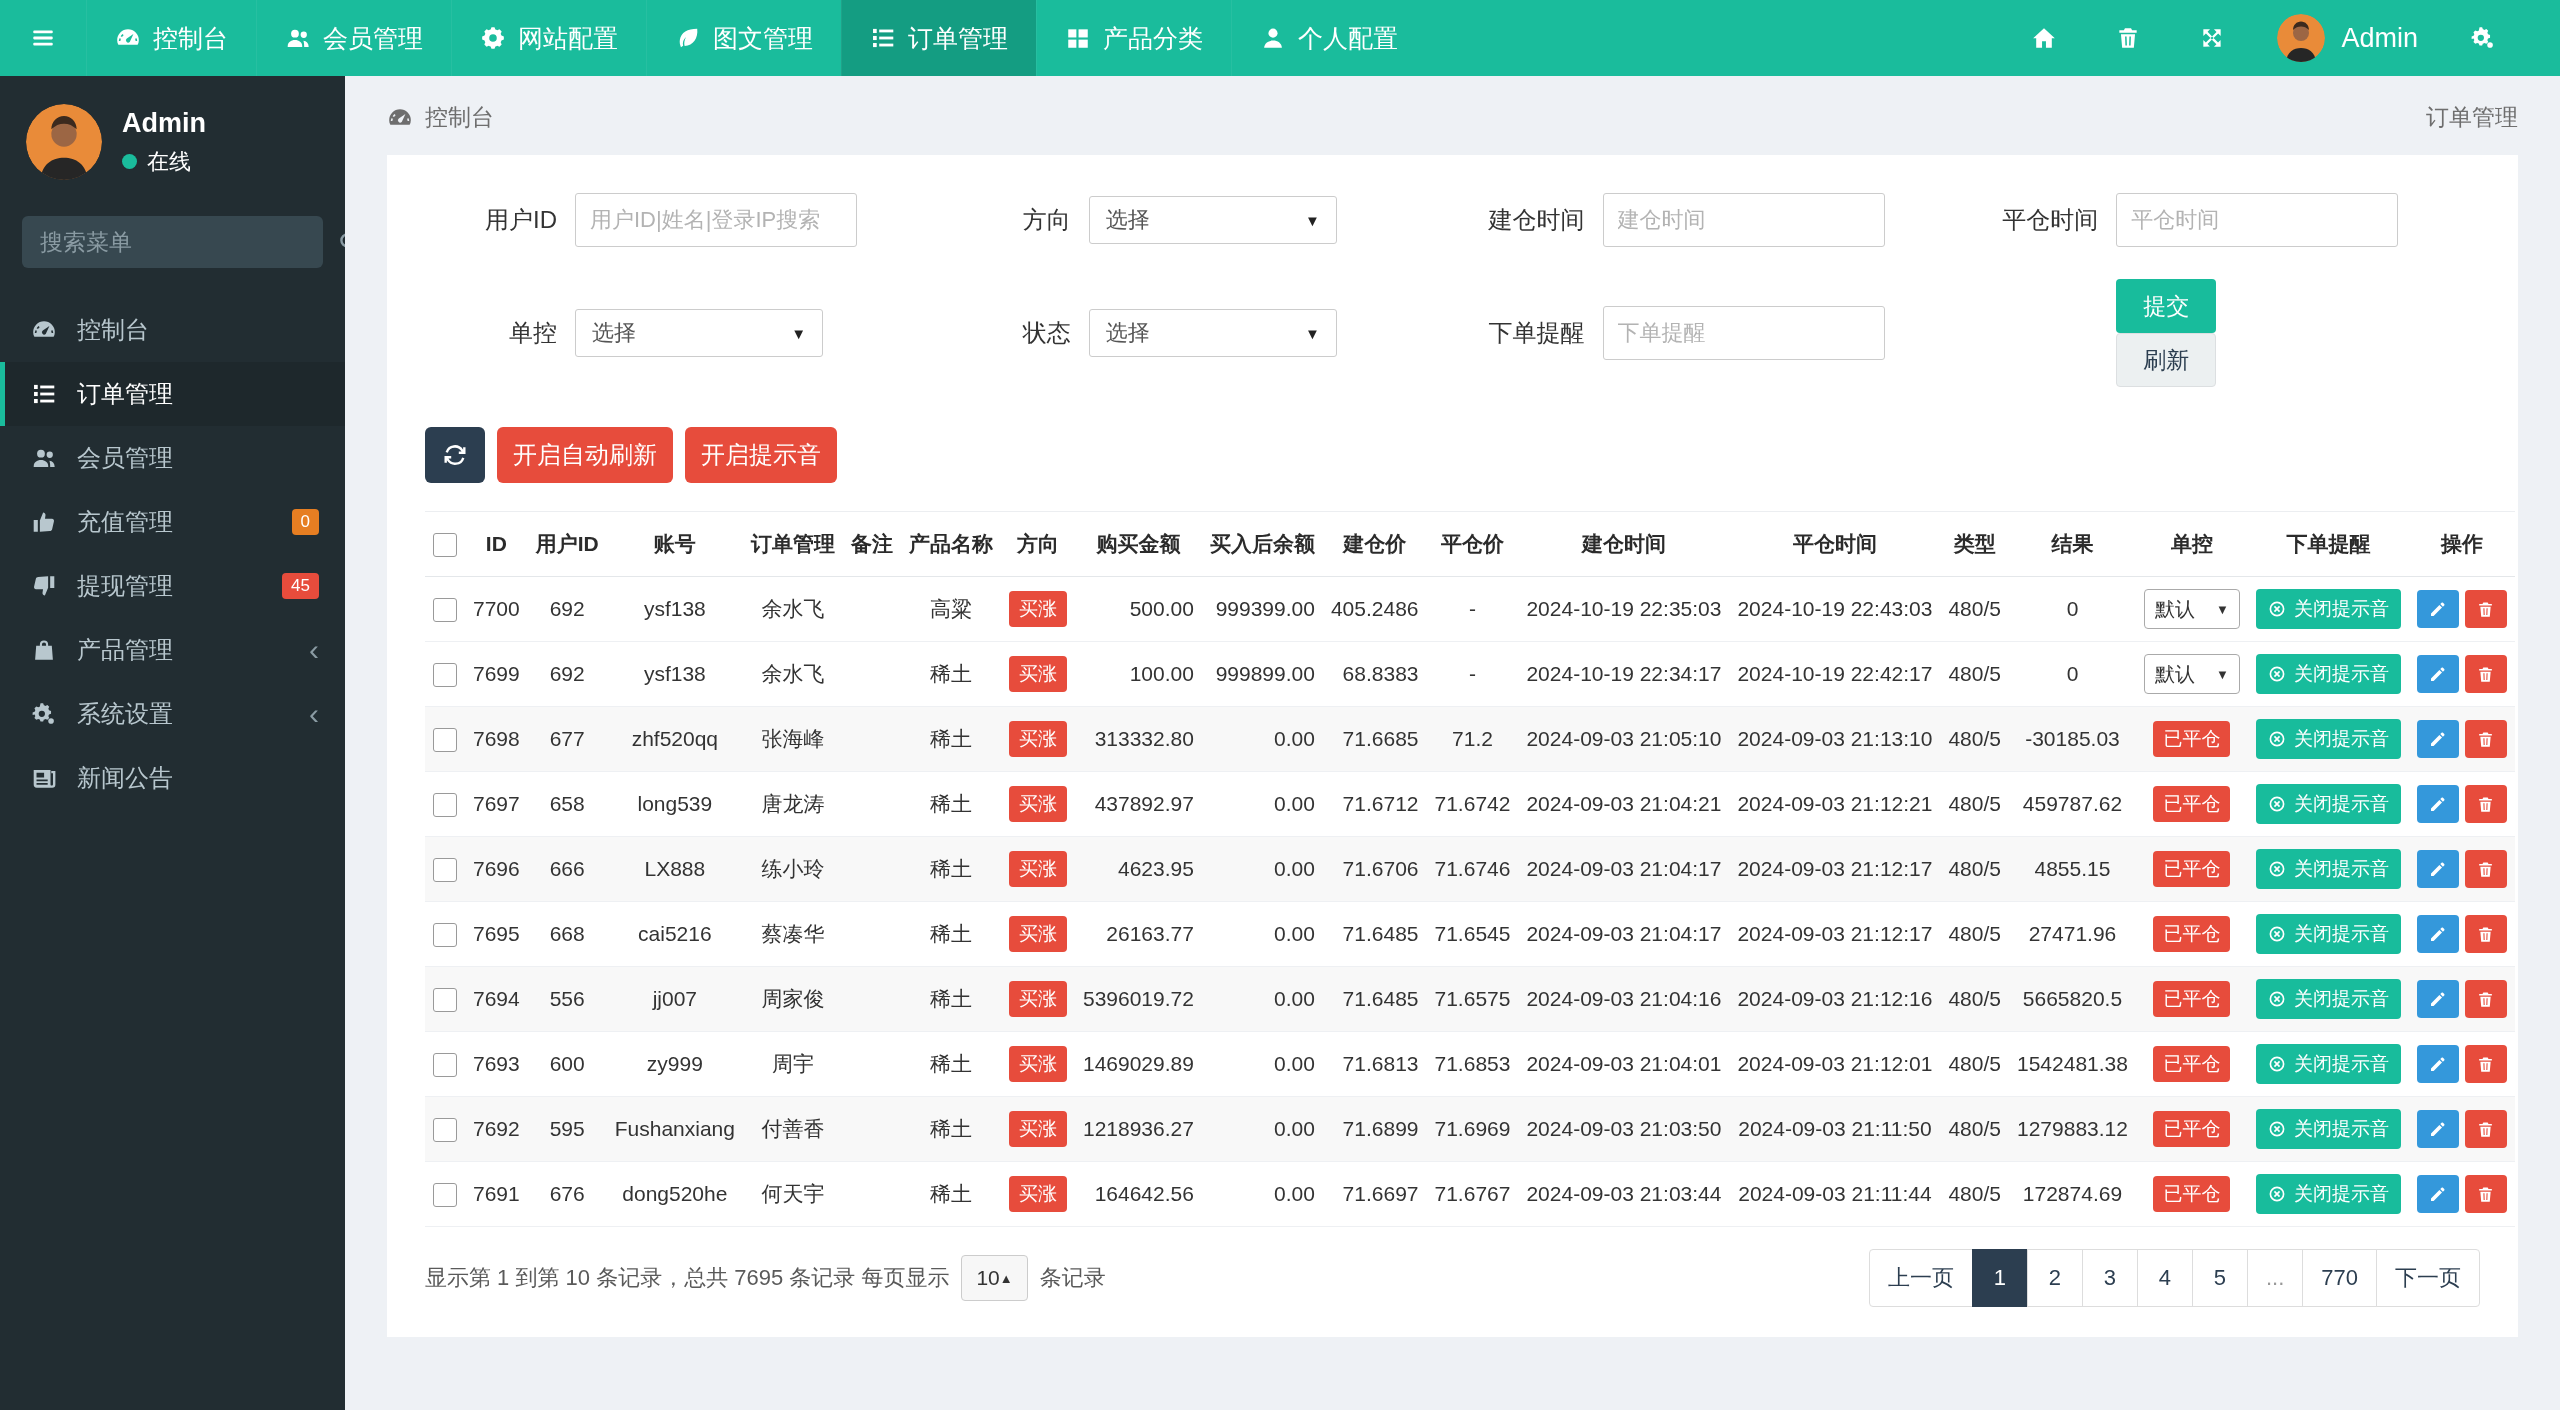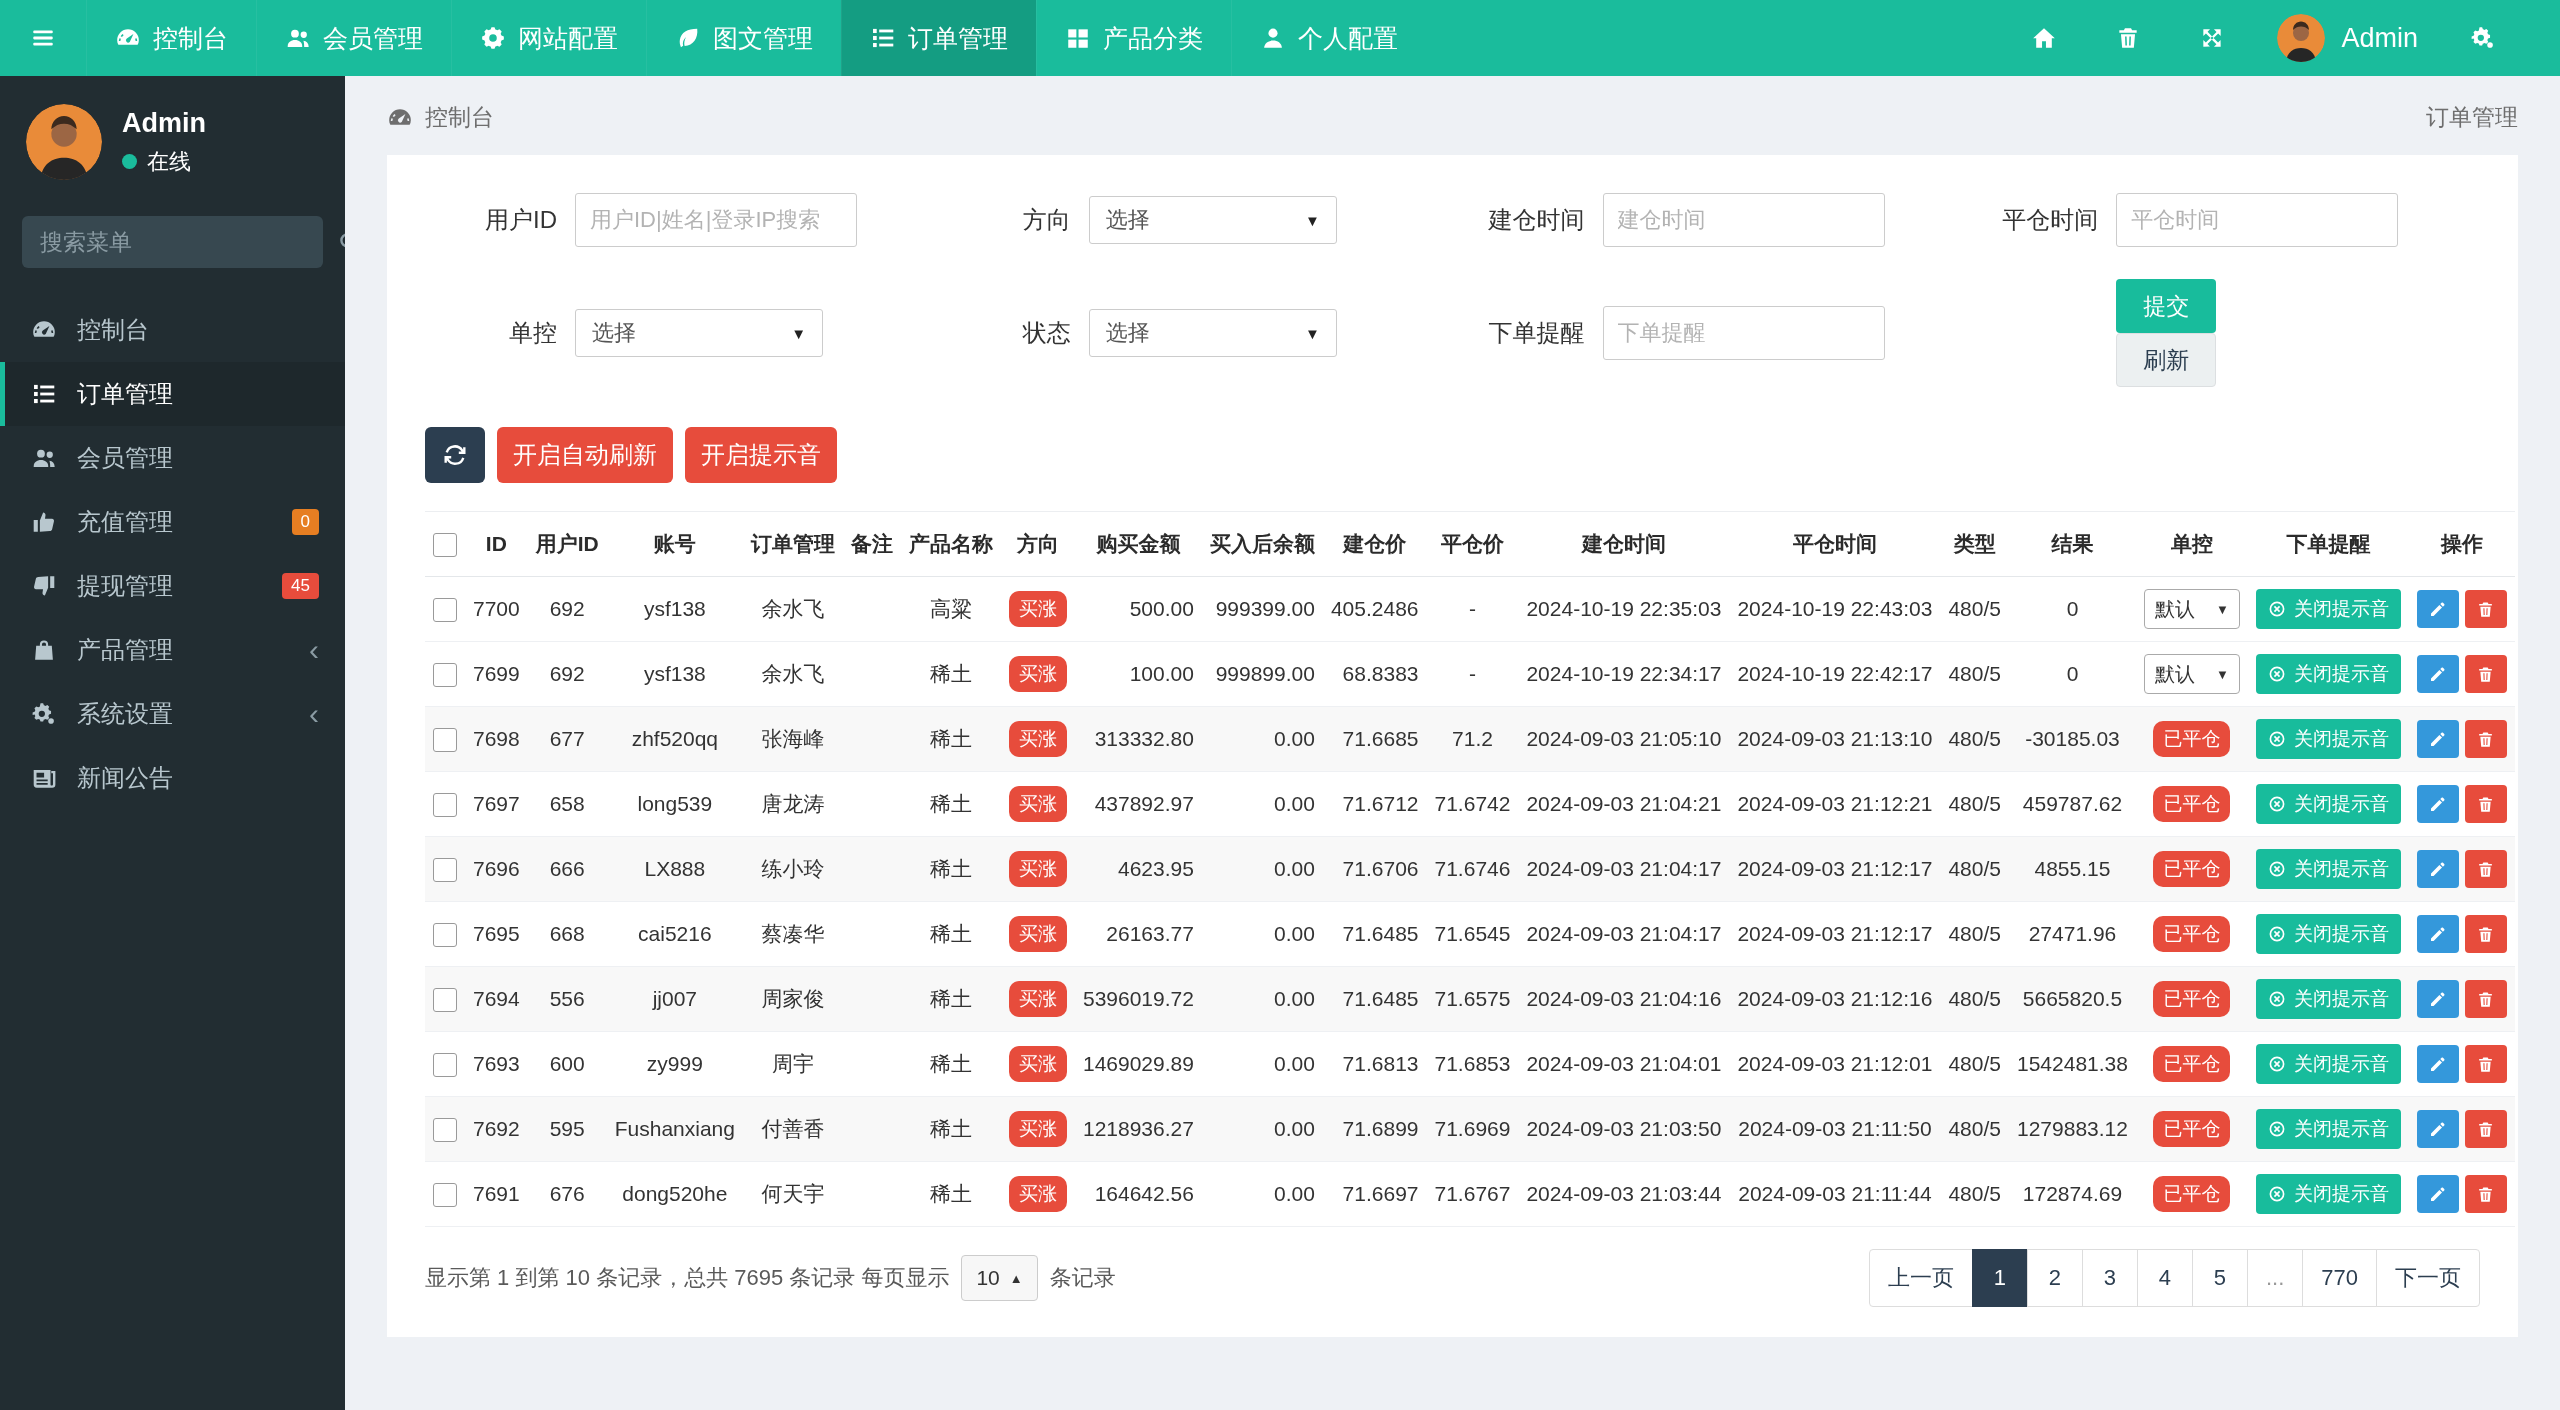--- a/index.html
+++ b/index.html
@@ -79,38 +79,38 @@
 
   
   table { width:100%; border-collapse:collapse; font-size:21px; color:#333; }
   thead th { font-weight:bold; text-align:center; padding:18px 8px; border-top:1px solid #eceef1;
              border-bottom:1px solid #e4e7ea; white-space:nowrap; color:#2b2b2b; }
   tbody td { text-align:center; padding:12px 8px; border-bottom:1px solid #eef0f3; white-space:nowrap; }
   tbody tr:nth-child(2n+3) { background:#f8f8f8; }
   td.num, th.num { text-align:right; }
   .checkbox { width:24px; height:24px; border:1.5px solid #9a9a9a; border-radius:3px; background:#fff;
               display:inline-block; vertical-align:middle; cursor:pointer; }
-  .badge-red { background:#e74c3c; color:#fff; font-size:19px; padding:5px 10px; border-radius:10px; display:inline-block; }
+  .badge-red { background:#e74c3c; color:#fff; font-size:19px; padding:5px 10px; border-radius:4px; display:inline-block; }
   .mini-select { height:40px; min-width:96px; border:1px solid #aaa; border-radius:4px; background:#fff;
                  display:inline-flex; align-items:center; justify-content:space-between; gap:10px;
                  padding:0 10px; font-size:20px; color:#333; cursor:pointer; }
   .mini-select .caret { font-size:13px; }
   .btn-alert { background:#18bc9c; color:#fff; font-size:19px; padding:7px 12px; border-radius:4px;
                display:inline-flex; align-items:center; gap:8px; }
   .row-actions { display:inline-flex; gap:6px; }
   .btn-edit { background:#3498db; color:#fff; width:42px; height:38px; border-radius:4px;
               display:inline-flex; align-items:center; justify-content:center; }
   .btn-del { background:#e74c3c; color:#fff; width:42px; height:38px; border-radius:4px;
              display:inline-flex; align-items:center; justify-content:center; }
 
   
   .table-footer { display:flex; justify-content:space-between; align-items:center; margin-top:22px; }
   .summary { display:flex; align-items:center; gap:12px; color:#5a5a5a; font-size:22px; }
   .pagesize-btn { height:46px; padding:0 14px; background:#f7f7f7; border:1px solid #ccc; border-radius:4px;
-                  display:inline-flex; align-items:center; gap:10px; font-size:21px; color:#333; cursor:pointer; }
+                  display:inline-flex; align-items:center; font-size:21px; color:#333; cursor:pointer; }
   .pagesize-btn .caret { font-size:13px; }
   .pagination { display:flex; list-style:none; }
   .pagination li { min-width:56px; height:58px; padding:0 18px; display:flex; align-items:center; justify-content:center;
                    border:1px solid #ddd; margin-left:-1px; background:#fff; color:#2c3e50; font-size:22px; cursor:pointer; }
   .pagination li:first-child { border-radius:4px 0 0 4px; margin-left:0; }
   .pagination li:last-child { border-radius:0 4px 4px 0; }
   .pagination li.active { background:#2c3e50; border-color:#2c3e50; color:#fff; }
   .pagination li.dots { color:#999; cursor:default; }
 </style>
 </head>

